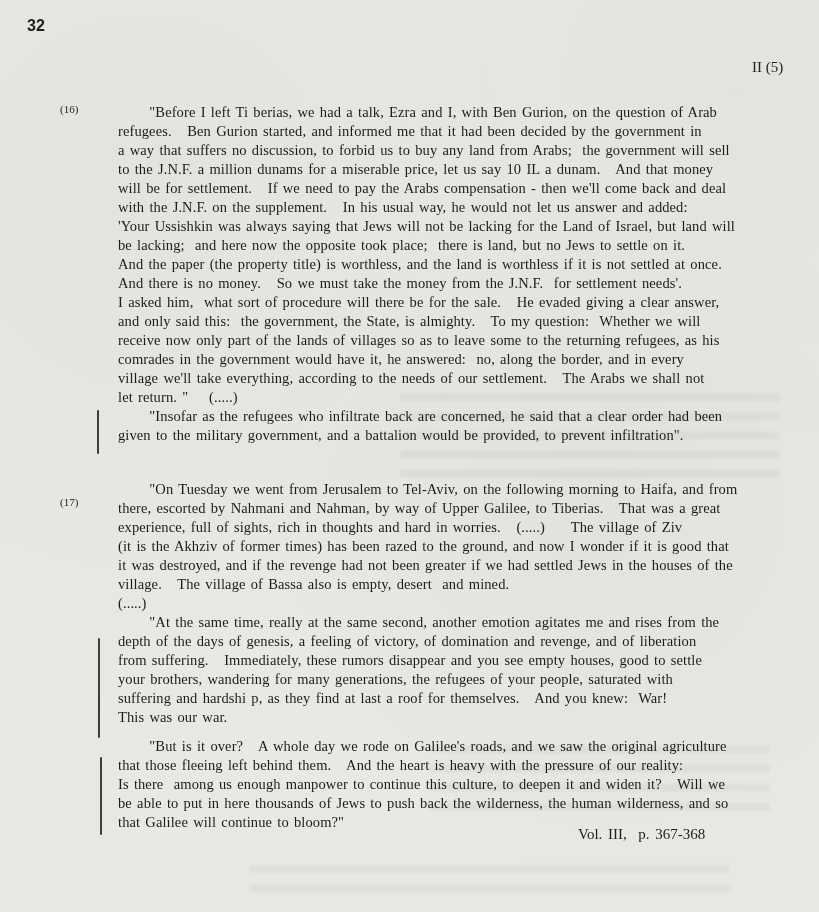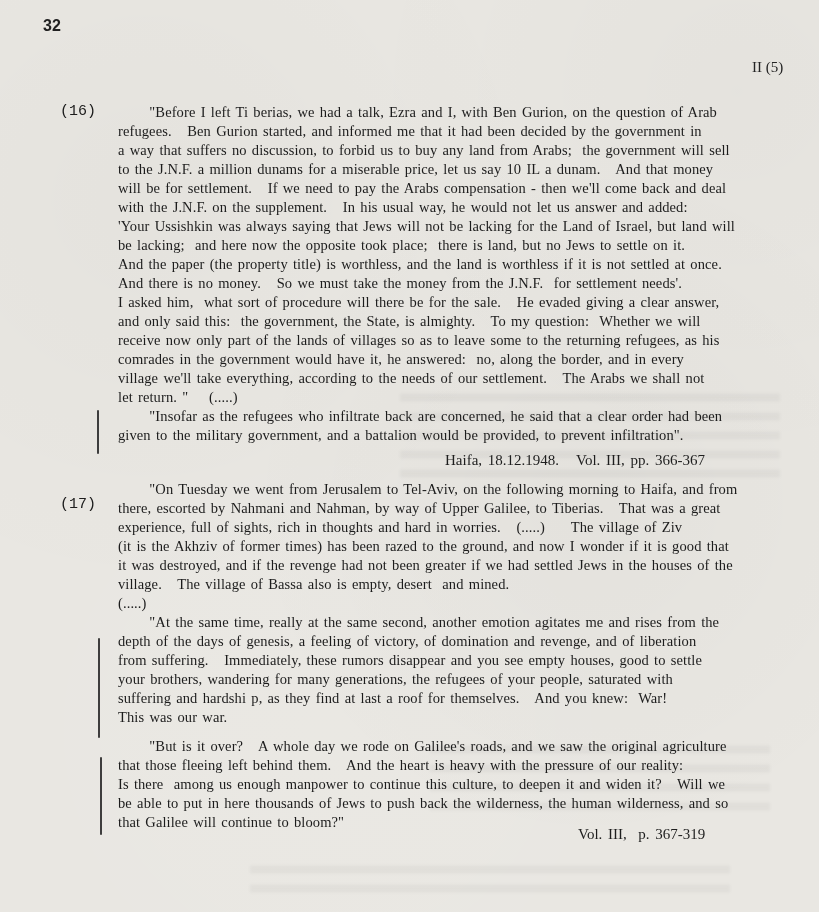--- a/index.html
+++ b/index.html
@@ -17,34 +17,32 @@
     font-family: "Liberation Serif", "DejaVu Serif", serif;
     color: #1c1c1c;
   }
   .pagenum {
     position: absolute;
     left: 27px; top: 17px;
     font-family: "Liberation Sans", sans-serif;
     font-weight: bold;
     font-size: 16px;
     color: #202020;
-    margin-left: 16px;
   }
   .docref {
     position: absolute;
     left: 752px; top: 59px;
     font-size: 15px;
     color: #242424;
   }
   .entry-num {
     position: absolute;
     left: 60px;
-    font-size: 15px;
+    font-size: 11px;
     color: #1c1c1c;
-    font-family: Liberation Mono, monospace;
   }
   .para {
     position: absolute;
     left: 118px;
     white-space: pre;
     font-size: 14.5px;
     line-height: 19px;
     letter-spacing: 0.1px;
     word-spacing: 1.5px;
     color: #1c1c1c;
@@ -99,40 +97,39 @@
 And the paper (the property title) is worthless, and the land is worthless if it is not settled at once.
 And there is no money.   So we must take the money from the J.N.F.  for settlement needs'.
 I asked him,  what sort of procedure will there be for the sale.   He evaded giving a clear answer,
 and only said this:  the government, the State, is almighty.   To my question:  Whether we will
 receive now only part of the lands of villages so as to leave some to the returning refugees, as his
 comrades in the government would have it, he answered:  no, along the border, and in every
 village we'll take everything, according to the needs of our settlement.   The Arabs we shall not
 let return. "    (.....)
       "Insofar as the refugees who infiltrate back are concerned, he said that a clear order had been
 given to the military government, and a battalion would be provided, to prevent infiltration".</div>
-  <div class="citation" style="left:445px; top:451px;">Haifa, 18.12.1948.   Vol. III, pp. 366-367</div>
 
   <div class="entry-num" style="top:480px;margin-top:16px;">(17)</div>
   <div class="para" style="top:480px;">      "On Tuesday we went from Jerusalem to Tel-Aviv, on the following morning to Haifa, and from
 there, escorted by Nahmani and Nahman, by way of Upper Galilee, to Tiberias.   That was a great
 experience, full of sights, rich in thoughts and hard in worries.   (.....)     The village of Ziv
 (it is the Akhziv of former times) has been razed to the ground, and now I wonder if it is good that
 it was destroyed, and if the revenge had not been greater if we had settled Jews in the houses of the
 village.   The village of Bassa also is empty, desert  and mined.
 (.....)
       "At the same time, really at the same second, another emotion agitates me and rises from the
 depth of the days of genesis, a feeling of victory, of domination and revenge, and of liberation
 from suffering.   Immediately, these rumors disappear and you see empty houses, good to settle
 your brothers, wandering for many generations, the refugees of your people, saturated with
 suffering and hardshi p, as they find at last a roof for themselves.   And you knew:  War!
 This was our war.</div>
   <div class="para" style="top:737px;">      "But is it over?   A whole day we rode on Galilee's roads, and we saw the original agriculture
 that those fleeing left behind them.   And the heart is heavy with the pressure of our reality:
 Is there  among us enough manpower to continue this culture, to deepen it and widen it?   Will we
 be able to put in here thousands of Jews to push back the wilderness, the human wilderness, and so
 that Galilee will continue to bloom?"</div>
-  <div class="citation" style="left:578px; top:825px;">Vol. III,  p. 367-319</div>
+  <div class="citation" style="left:578px; top:825px;">Vol. III,  p. 367-368</div>
 
   <div class="margin-line" style="left:97px; top:410px; height:44px;"></div>
   <div class="margin-line" style="left:98px; top:638px; height:100px;"></div>
   <div class="margin-line" style="left:100px; top:757px; height:78px;"></div>
 
 </div>
 
 </body></html>

